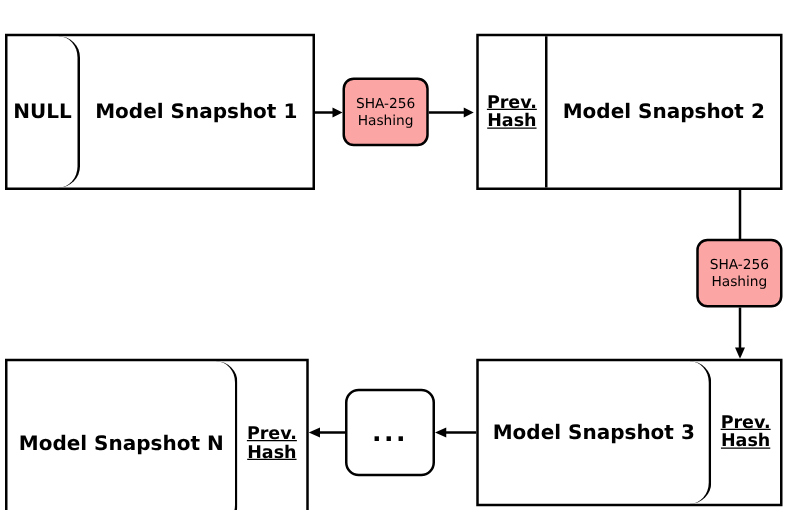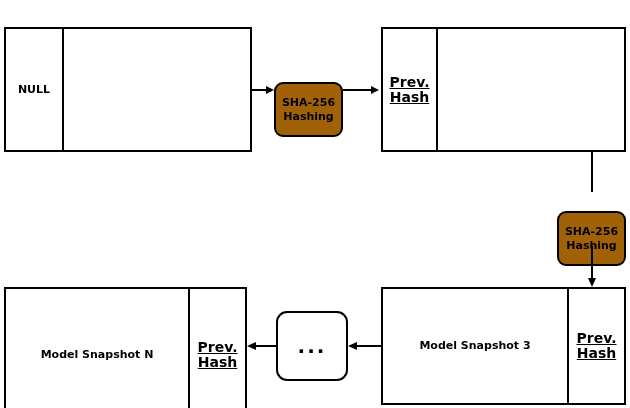--- a/index.html
+++ b/index.html
@@ -42,30 +42,29 @@
     border: 2px solid #000000;
     background: #ffffff;
     display: flex;
     padding: 0;
   }
   .hashbox {
     position: absolute;
     box-sizing: border-box;
     border: 2px solid #000000;
     border-radius: 9px;
-    background: #a16207;
+    background: #fca5a5;
     display: flex;
     flex-direction: column;
     align-items: center;
     justify-content: center;
     text-align: center;
-    font-weight: bold;
+    font-weight: normal;
     font-size: 11px;
     line-height: 1.2;
-    margin-top: 20px;
   }
   .ellipsisbox {
     position: absolute;
     box-sizing: border-box;
     border: 2px solid #000000;
     border-radius: 11px;
     background: #ffffff;
     display: flex;
     align-items: center;
     justify-content: center;
@@ -79,31 +78,32 @@
     font-size: 13px;
     white-space: nowrap;
   }
   .arrow {
     position: absolute;
   }
   .arrow svg {
     display: block;
     overflow: visible;
   }
-  .label-lg { font-size: 11px; }
+  .label-lg { font-size: 16px; border-radius: 17px; }
   .label-md { font-size: 14px; text-decoration: underline; }
 </style>
 </head>
 <body>
 
 <div id="canvas">
 
 
   <div class="block" style="left:4px; top:27px; width:248px; height:125px;">
     <div class="cell divider-right label-lg" style="width:58px;">NULL</div>
+    <div class="cell label-lg" style="flex:1;">Model Snapshot 1</div>
   </div>
 
   <div class="hashbox" style="left:274px; top:62px; width:69px; height:55px;">
     <span>SHA-256</span>
     <span>Hashing</span>
   </div>
 
   <div class="arrow" style="left:252px; top:80px; width:24px; height:20px;">
     <svg width="24" height="20" viewBox="0 0 24 20">
       <line x1="0" y1="10" x2="16" y2="10" stroke="#000" stroke-width="2"></line>
@@ -114,20 +114,21 @@
   <div class="arrow" style="left:343px; top:80px; width:38px; height:20px;">
     <svg width="38" height="20" viewBox="0 0 38 20">
       <line x1="0" y1="10" x2="30" y2="10" stroke="#000" stroke-width="2"></line>
       <polygon points="36,10 28,6 28,14" fill="#000"></polygon>
     </svg>
   </div>
 
   <div class="block" style="left:381px; top:27px; width:245px; height:125px;">
     <div class="cell divider-right label-md" style="width:55px; white-space:pre-line;">Prev.
 Hash</div>
+    <div class="cell label-lg" style="flex:1;">Model Snapshot 2</div>
   </div>
 
   <div class="arrow" style="left:582px; top:152px; width:20px; height:40px;">
     <svg width="20" height="40" viewBox="0 0 20 40">
       <line x1="10" y1="0" x2="10" y2="40" stroke="#000" stroke-width="2"></line>
     </svg>
   </div>
 
   <div class="hashbox" style="left:557px; top:191px; width:69px; height:55px;">
     <span>SHA-256</span>

